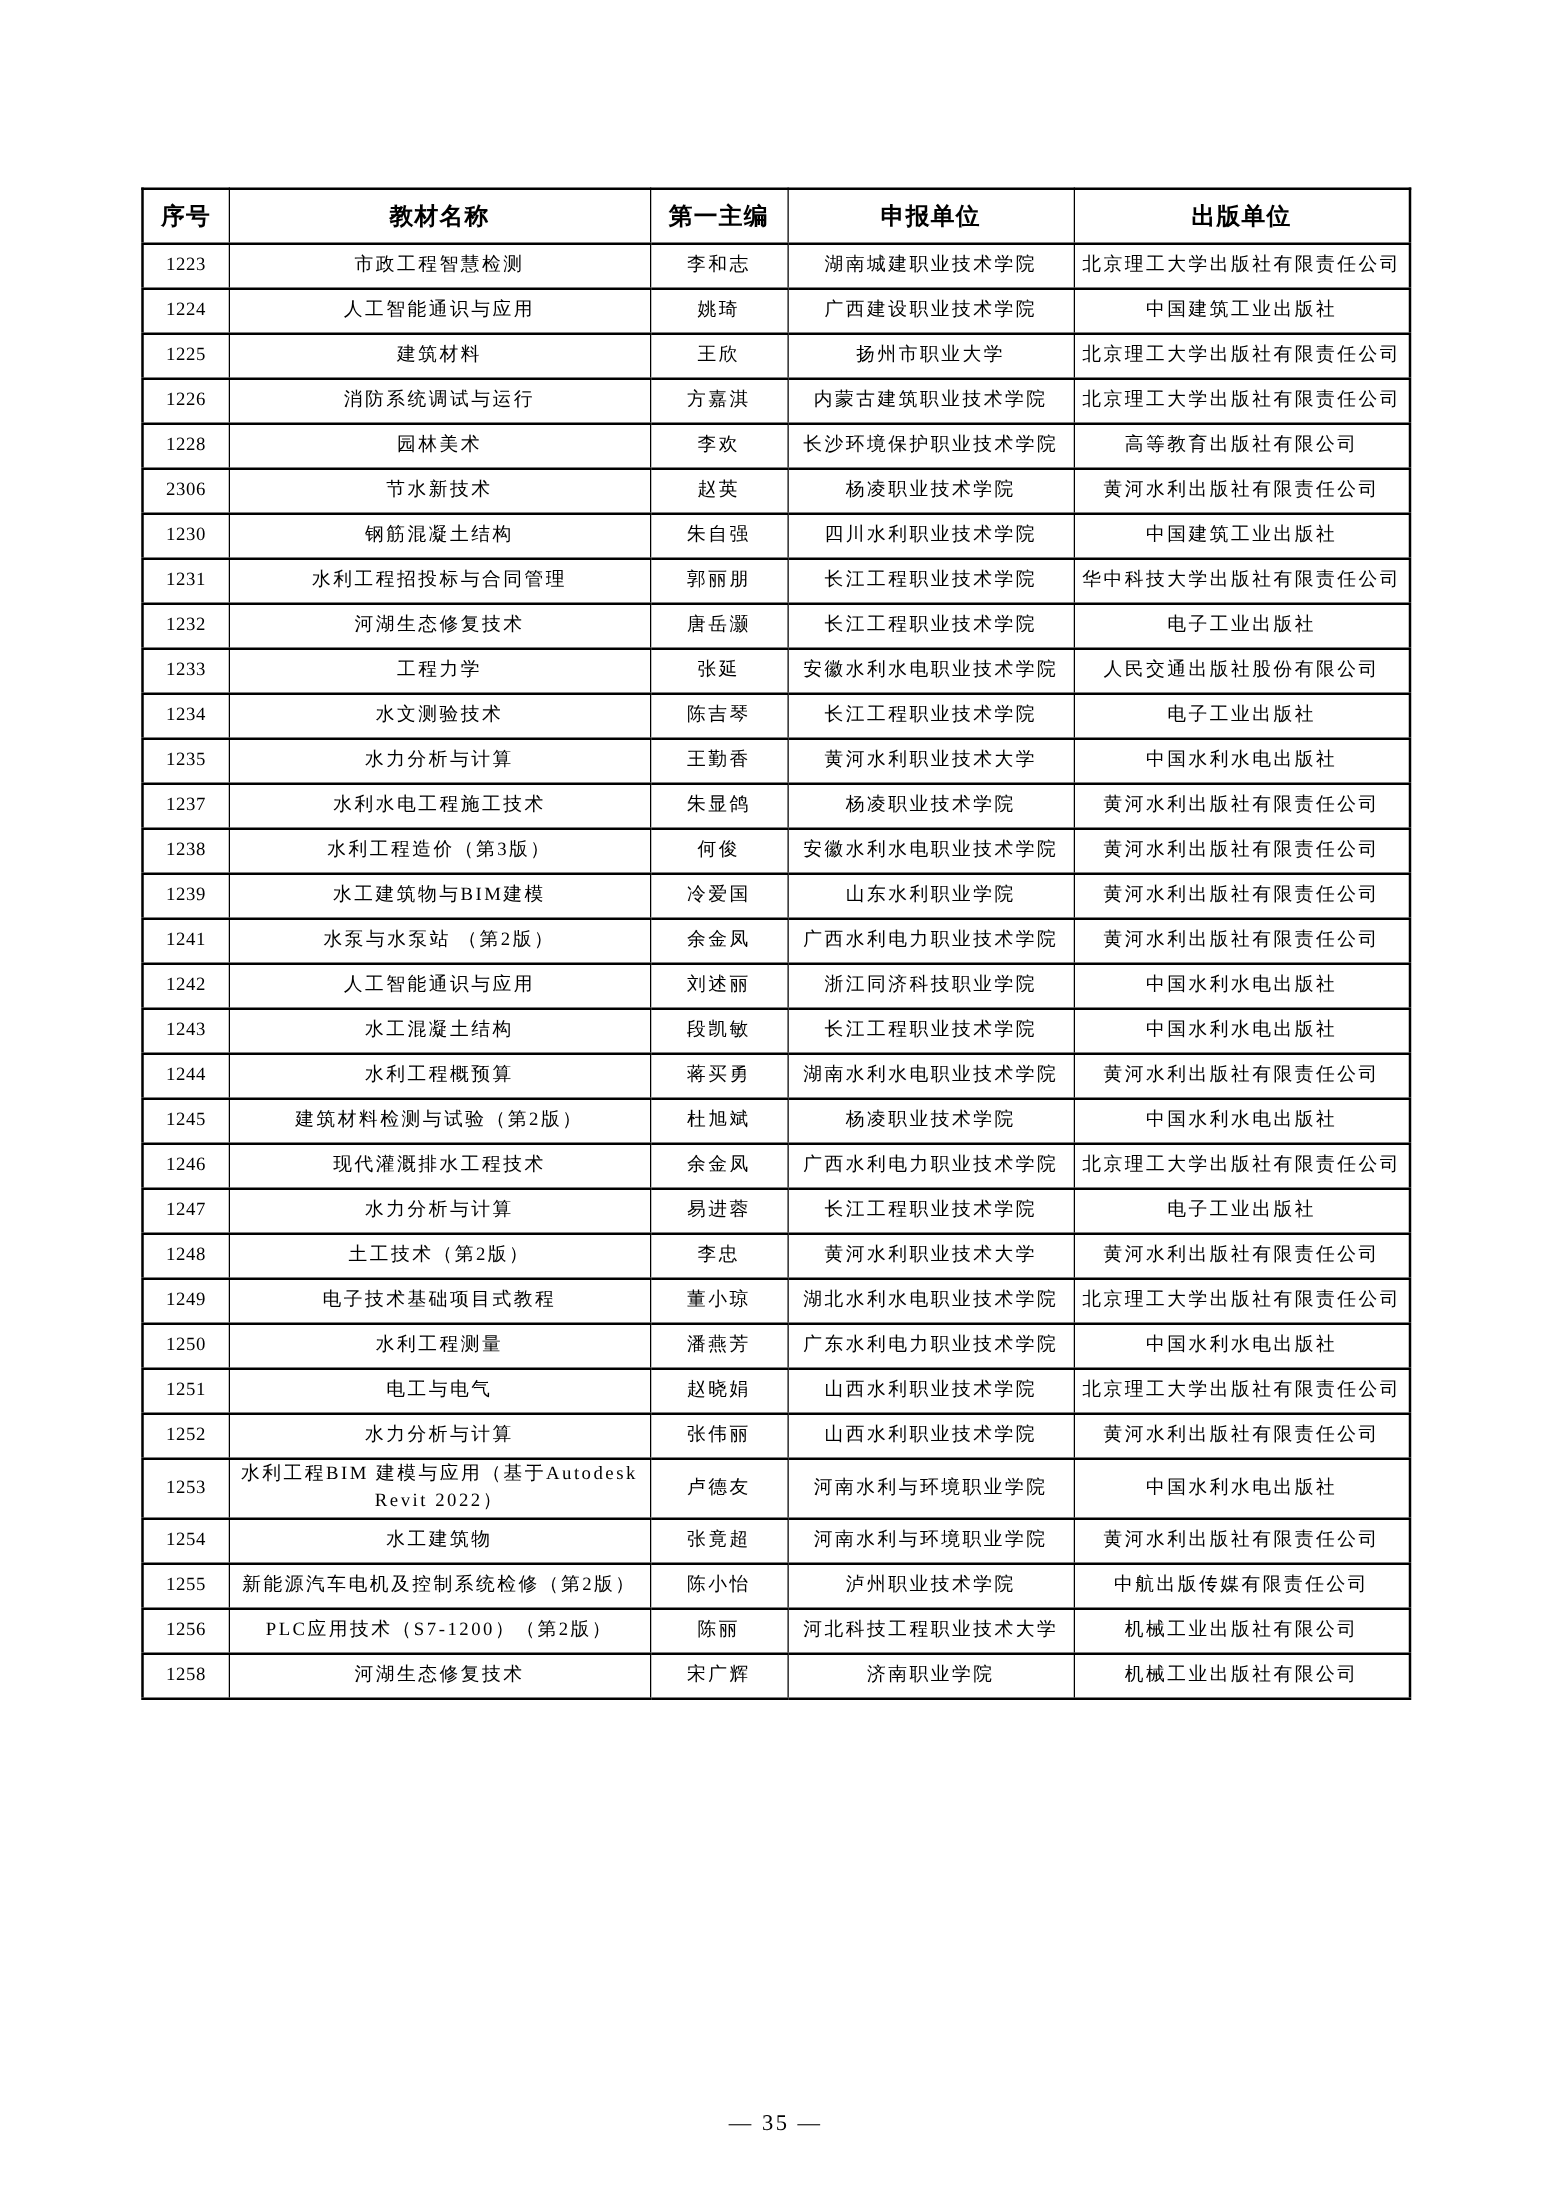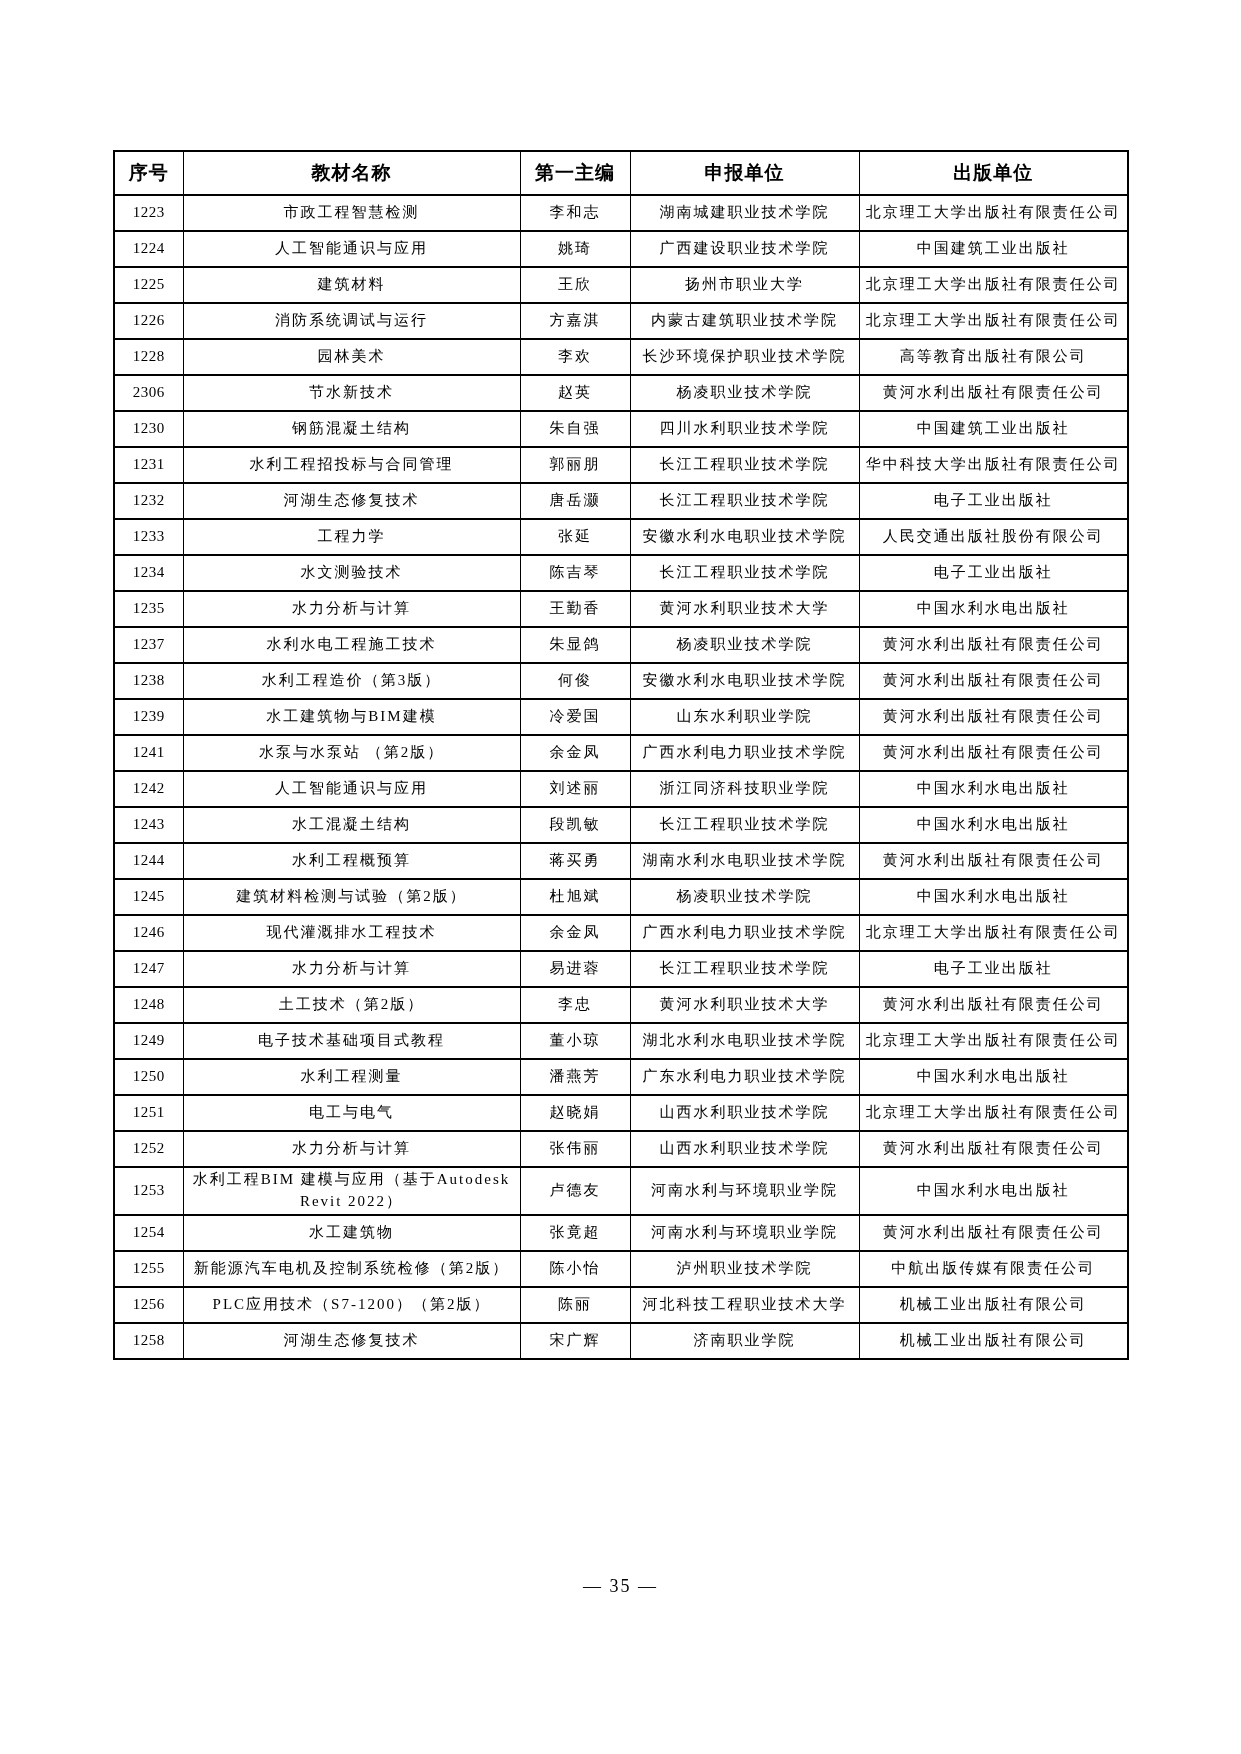--- a/index.html
+++ b/index.html
@@ -54,21 +54,21 @@
     padding:1px 4px;
     line-height:1.45;
     overflow:hidden;
   }
   table.booklist td:first-child{
     letter-spacing:0.5px;
   }
   .page-footer{
     position:absolute;
     left:0;
-    top:1576px;
+    top:1688px;
     width:1241px;
     text-align:center;
     font-family:"Liberation Serif", serif;
     font-size:18px;
     letter-spacing:2px;
   }
 </style>
 </head>
 <body>
 

